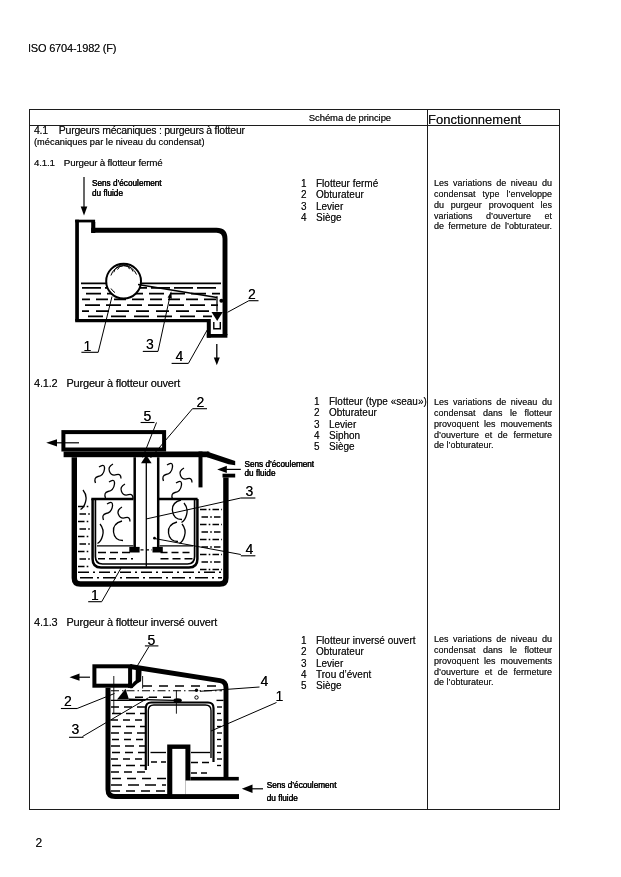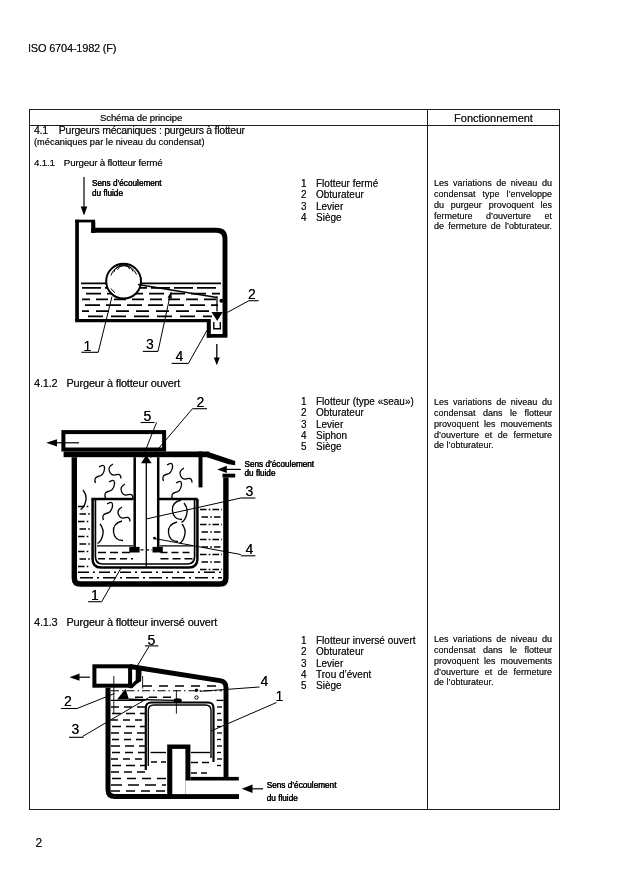--- a/index.html
+++ b/index.html
@@ -15,43 +15,43 @@
 .dg{font-size:14px}
 .sm{font-size:8.2px}
 </style></head>
 <body>
 <div class="abs b" style="left:28px;top:42px;font-size:11px;letter-spacing:-0.2px">ISO 6704-1982&nbsp;(F)</div>
 
 <div class="abs" style="left:29px;top:109px;width:531px;height:701px;border:1px solid #1c1c1c;box-sizing:border-box"></div>
 <div class="abs" style="left:427px;top:109px;width:1px;height:701px;background:#1c1c1c"></div>
 <div class="abs" style="left:29px;top:125px;width:530px;height:1px;background:#1c1c1c"></div>
 
-<div class="abs b" style="left:100px;top:112px;width:291px;text-align:left;font-size:9.5px;letter-spacing:-0.1px">Schéma de principe</div>
-<div class="abs b" style="left:428px;top:112px;width:131px;text-align:center;font-size:11px">Fonctionnement</div>
+<div class="abs b" style="left:100px;top:112px;width:291px;text-align:right;font-size:9.5px;letter-spacing:-0.1px">Schéma de principe</div>
+<div class="abs b" style="left:428px;top:112px;width:131px;text-align:left;font-size:13px">Fonctionnement</div>
 
 <div class="abs b" style="left:34px;top:124px;font-size:10.5px;letter-spacing:-0.25px">4.1<span style="display:inline-block;width:11px"></span>Purgeurs mécaniques : purgeurs à flotteur</div>
 <div class="abs" style="left:34px;top:137px;font-size:9.3px">(mécaniques par le niveau du condensat)</div>
 
 <div class="abs b" style="left:34px;top:156.5px;font-size:9.8px;letter-spacing:-0.2px">4.1.1<span style="display:inline-block;width:9px"></span>Purgeur à flotteur fermé</div>
 <div class="abs lg" style="left:301px;top:178px">
 <div><span class="n">1</span>Flotteur fermé</div>
 <div><span class="n">2</span>Obturateur</div>
 <div><span class="n">3</span>Levier</div>
 <div><span class="n">4</span>Siège</div>
 </div>
 <div class="abs par" style="left:434px;top:178px">
 <div class="j">Les variations de niveau du</div>
 <div class="j">condensat type l’enveloppe</div>
 <div class="j">du purgeur provoquent les</div>
-<div class="j">fermeture d’ouverture et</div>
+<div class="j">variations d’ouverture et</div>
 <div class="j">de fermeture de l’obturateur.</div>
 </div>
 
 <div class="abs b" style="left:34px;top:377px;font-size:11px;letter-spacing:-0.2px">4.1.2<span style="display:inline-block;width:9px"></span>Purgeur à flotteur ouvert</div>
-<div class="abs lg" style="left:301px;top:396px">
+<div class="abs lg" style="left:314px;top:396px">
 <div><span class="n">1</span>Flotteur (type «seau»)</div>
 <div><span class="n">2</span>Obturateur</div>
 <div><span class="n">3</span>Levier</div>
 <div><span class="n">4</span>Siphon</div>
 <div><span class="n">5</span>Siège</div>
 </div>
 <div class="abs par" style="left:434px;top:397px">
 <div class="j">Les variations de niveau du</div>
 <div class="j">condensat dans le flotteur</div>
 <div class="j">provoquent les mouvements</div>

